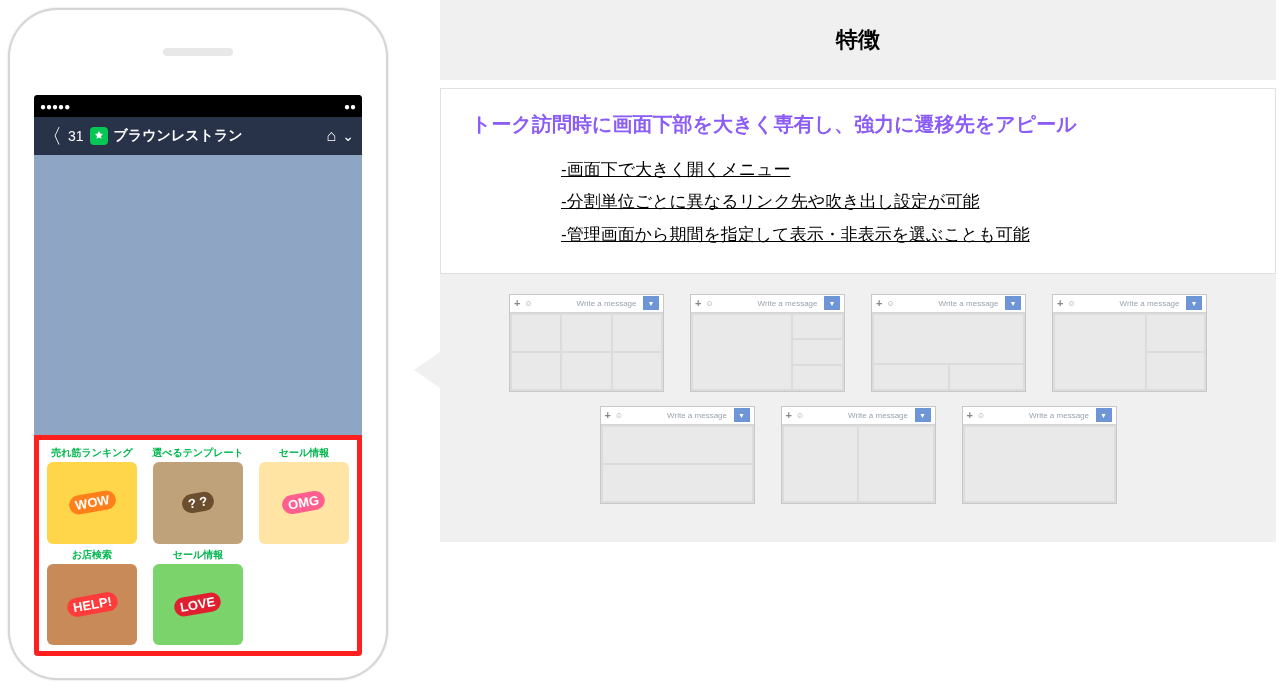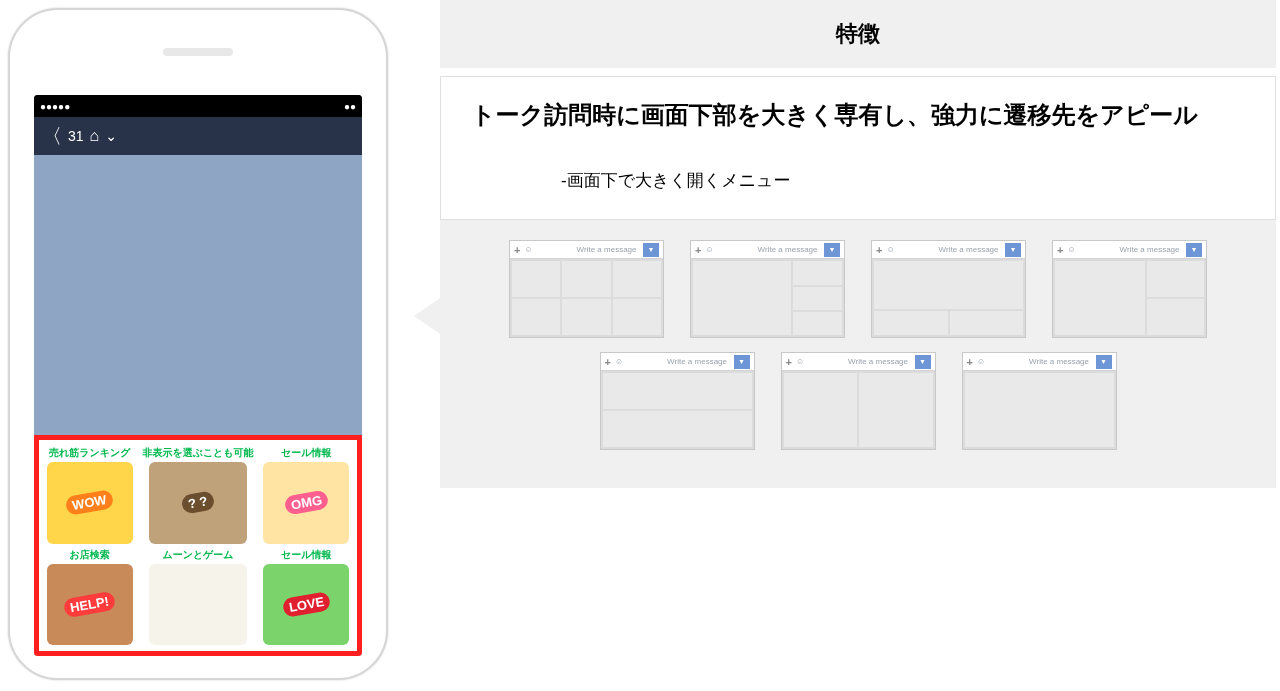--- a/index.html
+++ b/index.html
@@ -117,43 +117,44 @@
 
   
   .right {
     position: absolute;
     left: 440px;
     top: 0;
     width: 836px;
   }
   .sec-title-bar {
     background: #f0f0f0;
-    height: 68px;
+    height: 80px;
     display: flex;
     align-items: center;
     justify-content: center;
     font-size: 22px;
     font-weight: bold;
   }
   .feature-card {
     background: #fff;
     border: 1px solid #e0e0e0;
     margin-top: 8px;
     padding: 22px 30px 22px 30px;
   }
   .feature-headline {
-    color: #000000;
-    font-size: 24px;
+    color: #8b5cf6;
+    font-size: 20px;
     font-weight: bold;
-    margin-bottom: 34px;
+    margin-bottom: 16px;
   }
   .feature-list {
     padding-left: 90px;
     font-size: 17px;
     line-height: 1.9;
+    text-decoration: underline;
   }
 
   .templates-bar {
     margin-top: 78px;
     height: 54px;
     background: #f0f0f0;
     display: flex;
     align-items: center;
     justify-content: center;
     font-size: 22px;
@@ -237,75 +238,81 @@
 <div class="phone">
   <div class="speaker"></div>
   <div class="screen">
     <div class="statusbar">
       <span>●●●●●</span>
         <span>●●</span>
     </div>
     <div class="navbar">
       <span class="back">〈</span>
       <span>31</span>
+      <span class="title">
+        <span class="badge">
+          <svg viewBox="0 0 24 24" fill="#fff">
+              <path d="M12 2l2.4 4.9L20 8l-4 3.9.9 5.4L12 14.8 7.1 17.3 8 11.9 4 8l5.6-1.1z"></path>
+            </svg>
+        </span>
+        <span>ブラウンレストラン</span>
+      </span>
       <span style="font-size:16px;">⌂</span>
       <span style="font-size:14px;">⌄</span>
     </div>
     <div class="chatbg"></div>
 
     <div class="richmenu-frame">
       <div class="richmenu" id="richmenu">
           <div class="rm-cell">
             <div class="lbl">売れ筋ランキング</div>
             <div class="thumb" style="background: rgb(255, 213, 74);">
               <span class="bub" style="background: rgb(255, 127, 26);">WOW</span>
             </div>
           </div>
           <div class="rm-cell">
-            <div class="lbl">非表示を選ぶことも可能</div>
+            <div class="lbl">選べるテンプレート</div>
             <div class="thumb" style="background: rgb(191, 162, 122);">
               <span class="bub" style="background: rgb(107, 78, 46);">? ?</span>
             </div>
           </div>
           <div class="rm-cell">
             <div class="lbl">セール情報</div>
             <div class="thumb" style="background: rgb(255, 228, 163);">
               <span class="bub" style="background: rgb(255, 95, 143);">OMG</span>
             </div>
           </div>
           <div class="rm-cell">
             <div class="lbl">お店検索</div>
             <div class="thumb" style="background: rgb(201, 138, 90);">
               <span class="bub" style="background: rgb(255, 59, 59);">HELP!</span>
             </div>
           </div>
           <div class="rm-cell">
-            <div class="lbl">ムーンとゲーム</div>
-            <div class="thumb" style="background: rgb(245, 243, 234);"></div>
-          </div>
-          <div class="rm-cell">
             <div class="lbl">セール情報</div>
             <div class="thumb" style="background: rgb(123, 211, 107);">
               <span class="bub" style="background: rgb(224, 31, 47);">LOVE</span>
             </div>
           </div>
         </div>
     </div>
   </div>
 </div>
 
 <div class="right">
   <div class="sec-title-bar">
     <span>特徴</span>
   </div>
 
   <div class="feature-card">
     <div class="feature-headline">トーク訪問時に画面下部を大きく専有し、強力に遷移先をアピール</div>
     <div class="feature-list">
       <div>-画面下で大きく開くメニュー</div>
+      <div>-分割単位ごとに異なるリンク先や吹き出し設定が可能</div>
+      <div>-管理画面から期間を指定して表示・非表示を選ぶことも可能</div>
     </div>
   </div>
 
 
   <div class="templates-area">
     <div class="pointer"></div>
 
     <div class="templates-row">
       <div class="tpl">
         <div class="tpl-head">

